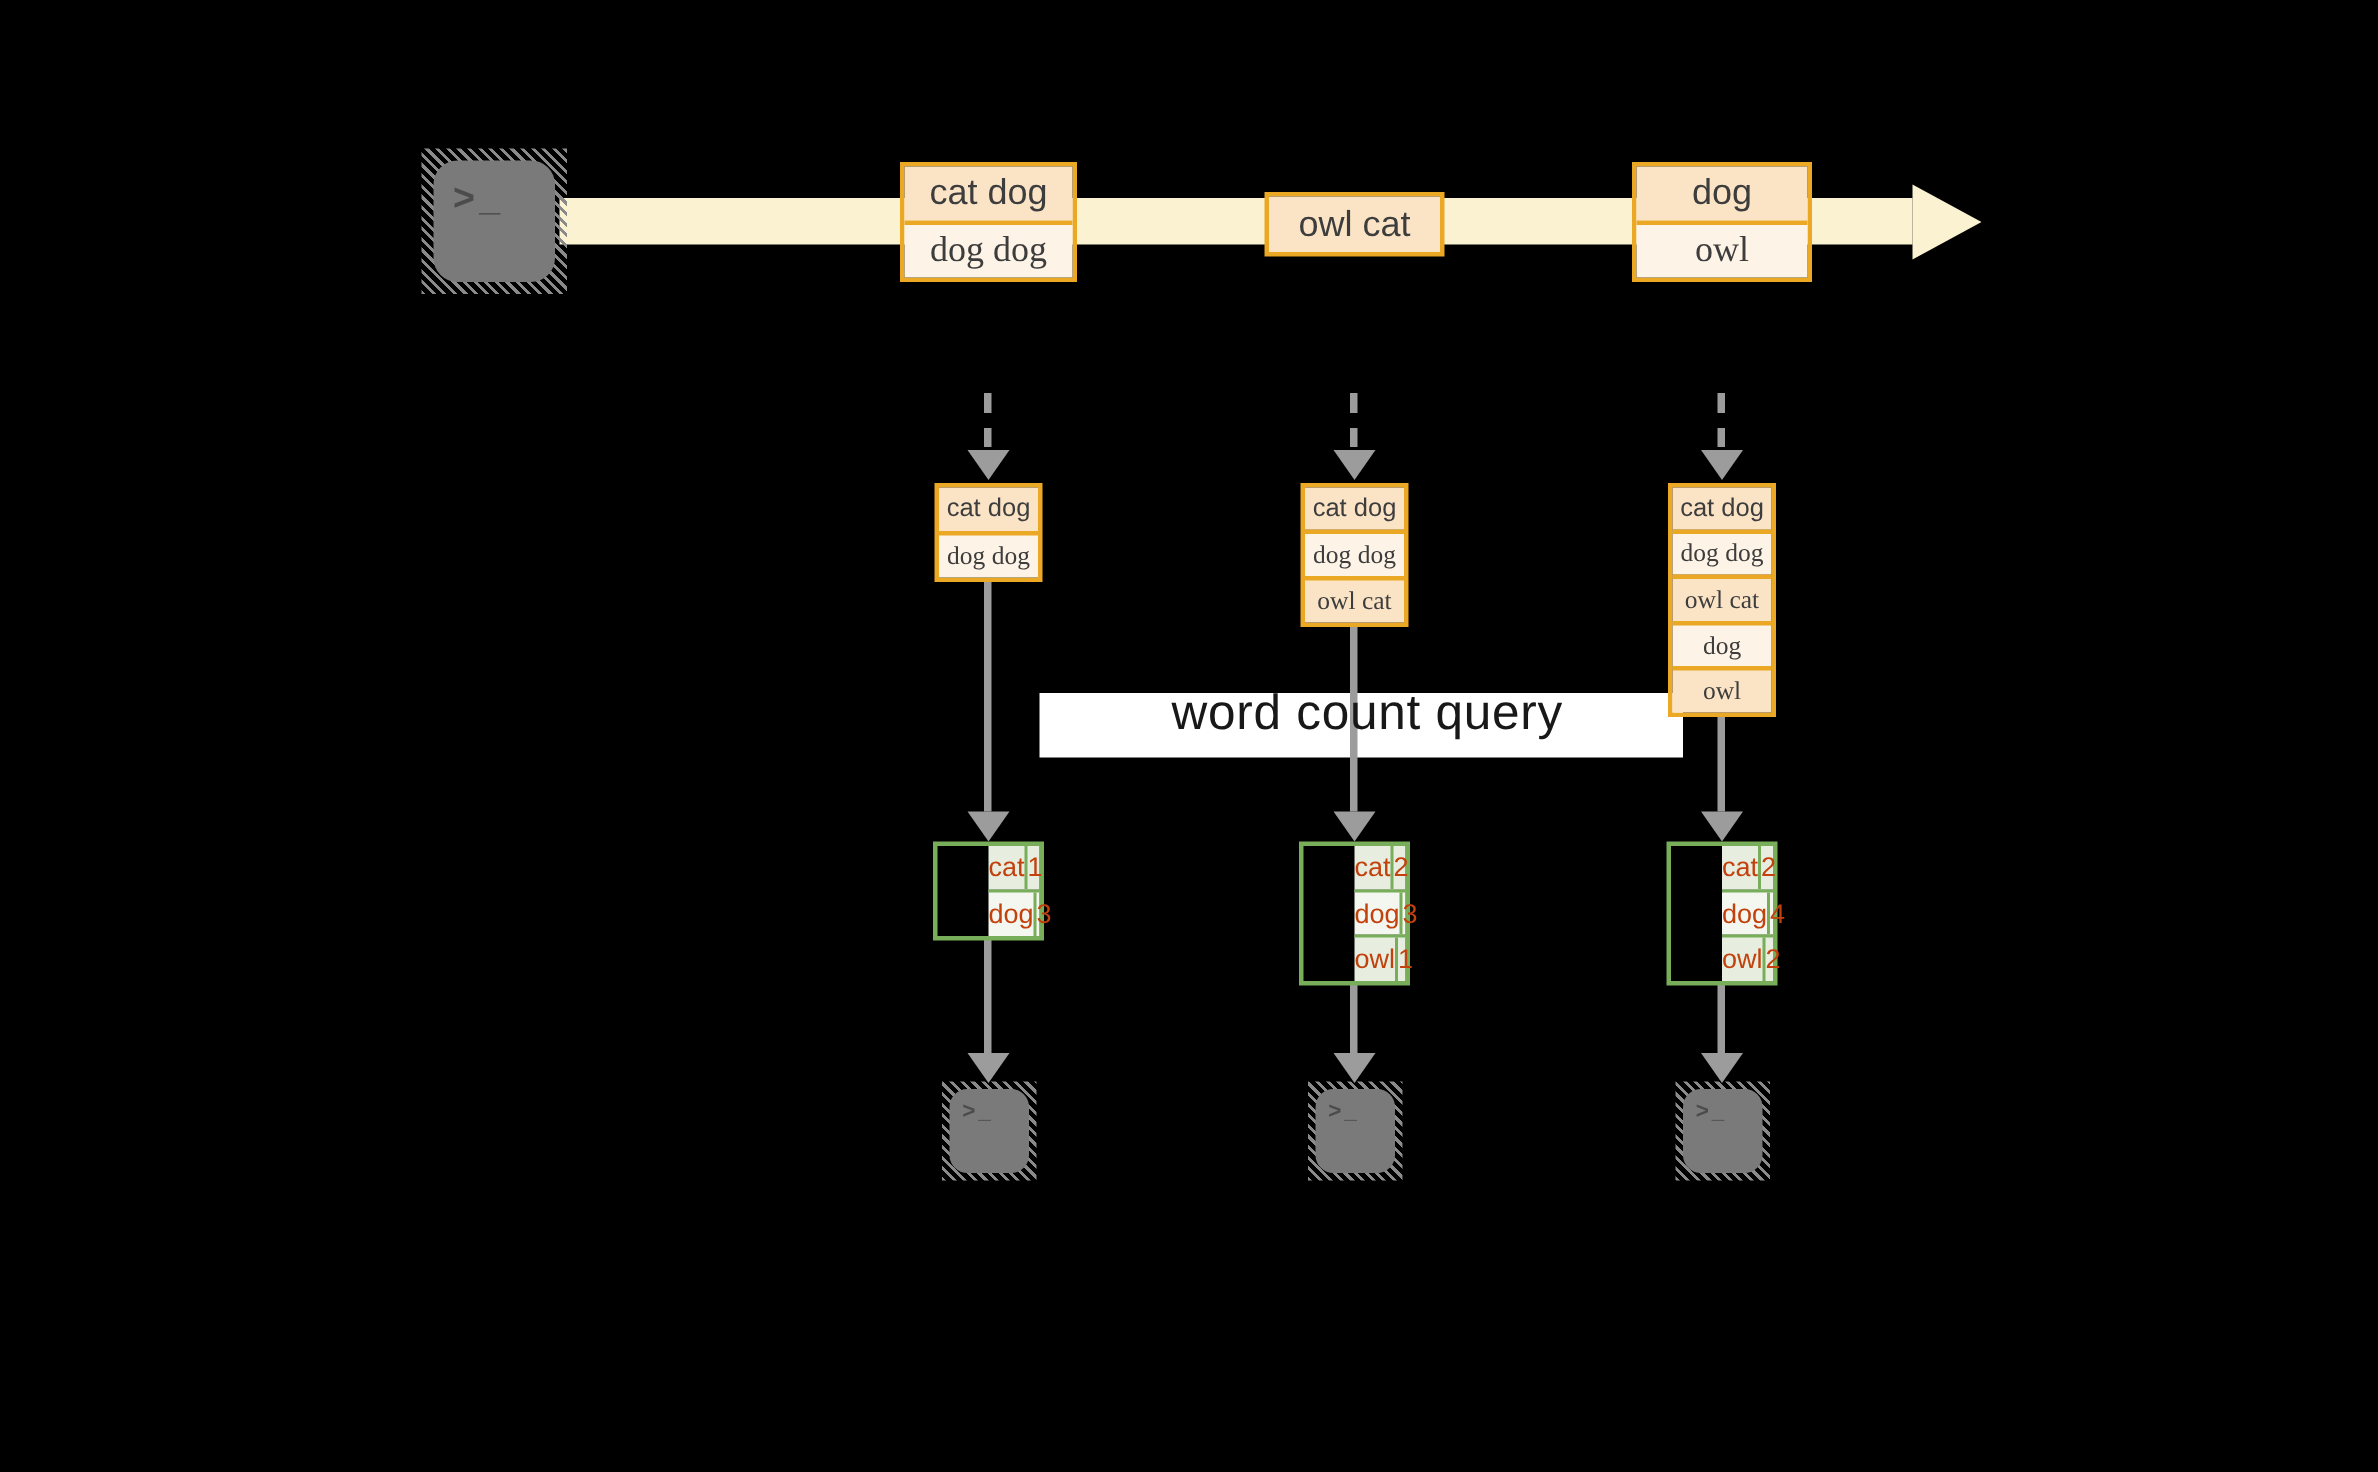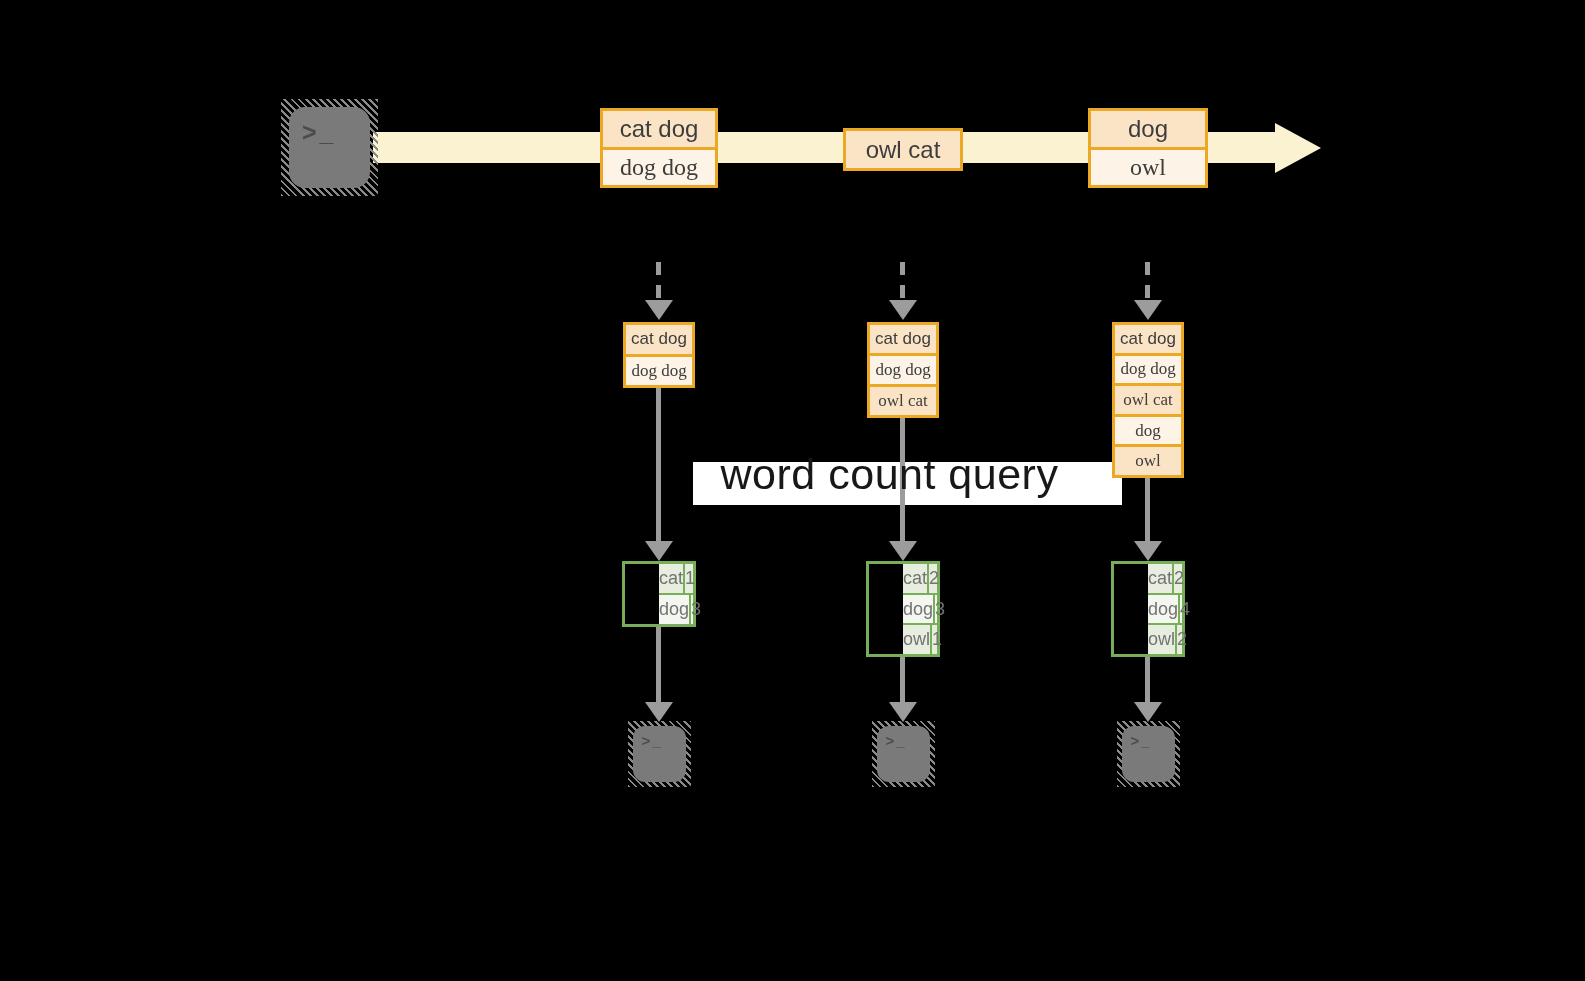--- a/index.html
+++ b/index.html
@@ -19,23 +19,23 @@
     position:absolute;left:1275px;top:123px;width:0;height:0;
     border-top:25px solid transparent;border-bottom:25px solid transparent;
     border-left:46px solid var(--c-stream-band,#faf2d1);
   }
   
   .label-band{
     position:absolute;left:693px;top:462px;width:429px;height:43px;
     background:var(--c-label-bg,#ffffff);
   }
   .label-text{
-    position:absolute;left:675px;top:462px;width:429px;height:25px;
+    position:absolute;left:697px;top:462px;width:429px;height:25px;
     display:flex;align-items:center;justify-content:center;
-    font-size:43px;color:#181818;letter-spacing:0.5px;
+    font-size:33px;color:#181818;letter-spacing:0.5px;
   }
   
   .vline{
     position:absolute;width:5px;
     background:var(--c-arrow-gray,#9c9c9c);
   }
   .vdash{
     position:absolute;width:5px;height:38px;top:262px;
     background:repeating-linear-gradient(to bottom,
       var(--c-arrow-gray,#9c9c9c) 0 13px, transparent 13px 23px);
@@ -61,21 +61,21 @@
   .ev{font-size:24px;}
   .st{font-size:17px;}
   
   .gtab{
     position:absolute;box-sizing:border-box;
     border:3px solid var(--c-table-border,#78ad5a);
     display:flex;flex-direction:column;
   }
   .grow{
     flex:1;display:flex;
-    color:#737373;font-size:18px;
+    color:#c2410c;font-size:18px;
     background:var(--c-table-row-light,#f3f7ef);
     margin-left:34px;
   }
   .grow:nth-child(odd){background:var(--c-table-row-dark,#e7eee0);}
   .grow + .grow{border-top:2px solid var(--c-table-border,#78ad5a);}
   .wcell{
     flex:1;display:flex;align-items:center;justify-content:center;
     border-right:2px solid var(--c-table-border,#78ad5a);
   }
   .ncell{

